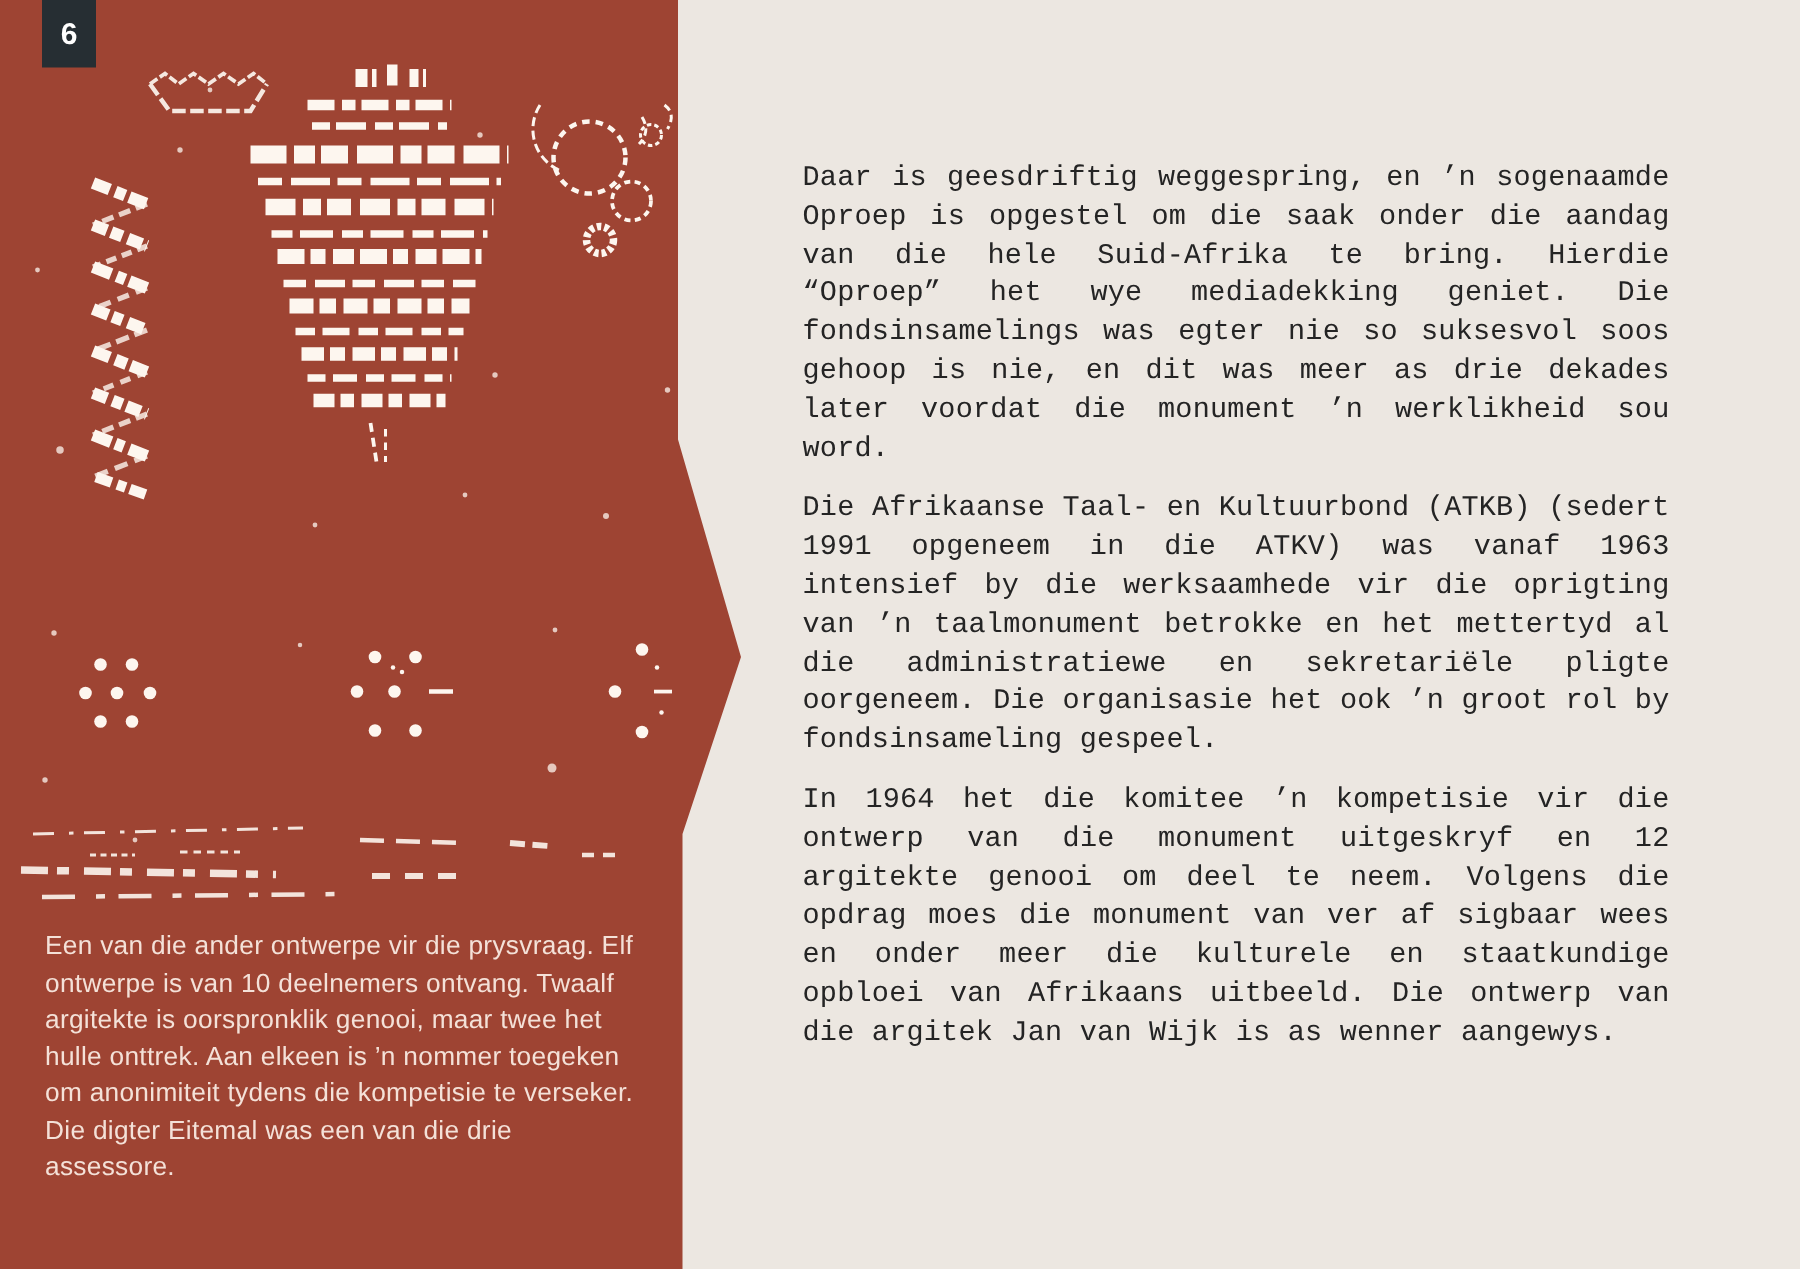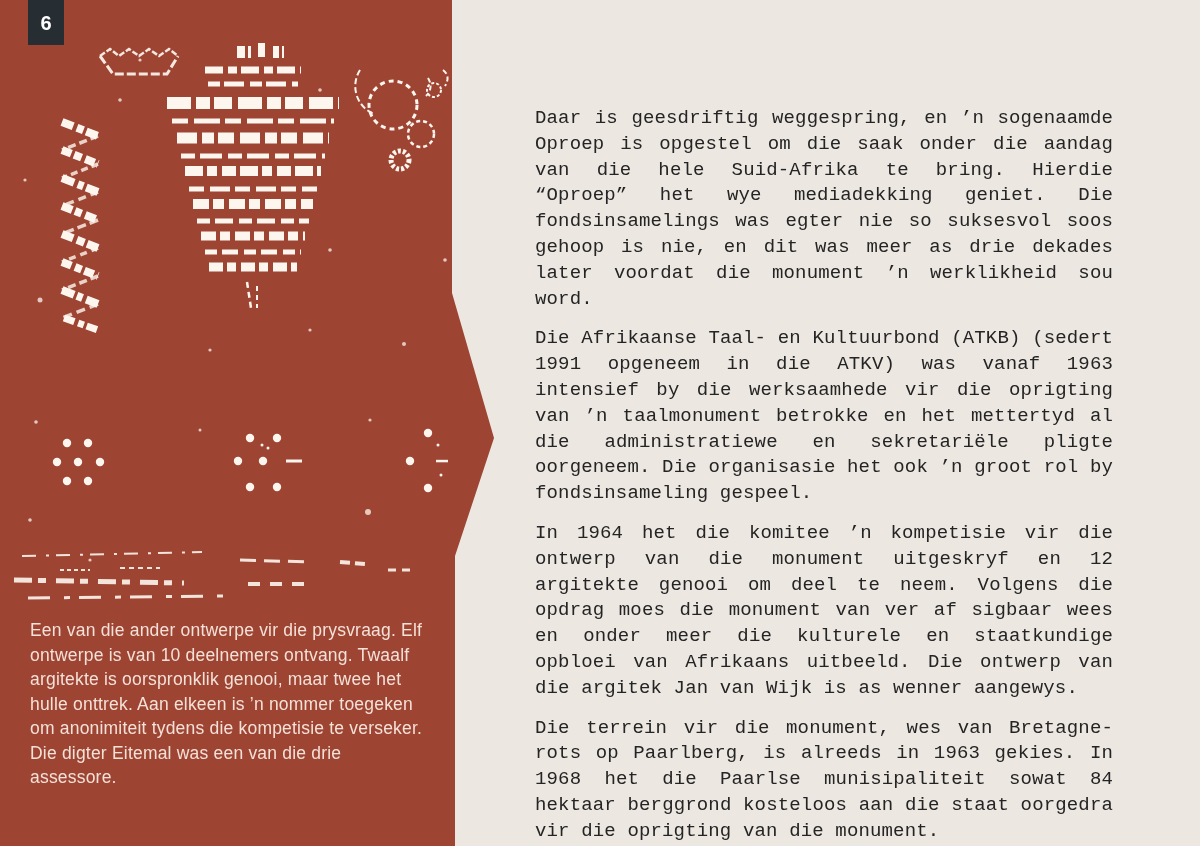--- a/index.html
+++ b/index.html
@@ -174,16 +174,15 @@
   <div class="pagenum">
     <span>6</span>
   </div>
 
   <div class="caption">Een van die ander ontwerpe vir die prysvraag. Elf ontwerpe is van 10 deelnemers ontvang. Twaalf argitekte is oorspronklik genooi, maar twee het hulle onttrek. Aan elkeen is ’n nommer toegeken om anonimiteit tydens die kompetisie te verseker. Die digter Eitemal was een van die drie assessore.</div>
 
   <main class="bodycol">
     <p>Daar is geesdriftig weggespring, en ’n sogenaamde Oproep is opgestel om die saak onder die aandag van die hele Suid-Afrika te bring. Hierdie “Oproep” het wye mediadekking geniet. Die fondsinsamelings was egter nie so suksesvol soos gehoop is nie, en dit was meer as drie dekades later voordat die monument ’n werklikheid sou word.</p>
     <p>Die Afrikaanse Taal- en Kultuurbond (ATKB) (sedert 1991 opgeneem in die ATKV) was vanaf 1963 intensief by die werksaamhede vir die oprigting van ’n taalmonument betrokke en het mettertyd al die administratiewe en sekretariële pligte oorgeneem. Die organisasie het ook ’n groot rol by fondsinsameling gespeel.</p>
     <p>In 1964 het die komitee ’n kompetisie vir die ontwerp van die monument uitgeskryf en 12 argitekte genooi om deel te neem. Volgens die opdrag moes die monument van ver af sigbaar wees en onder meer die kulturele en staatkundige opbloei van Afrikaans uitbeeld. Die ontwerp van die argitek Jan van Wijk is as wenner aangewys.</p>
-    <p>Die terrein vir die monument, wes van Bretagne-rots op Paarlberg, is alreeds in 1963 gekies. In 1968 het die Paarlse munisipaliteit sowat 84 hektaar berggrond kosteloos aan die staat oorgedra vir die oprigting van die monument.</p>
   </main>
 
 </div>
 
 </body></html>

